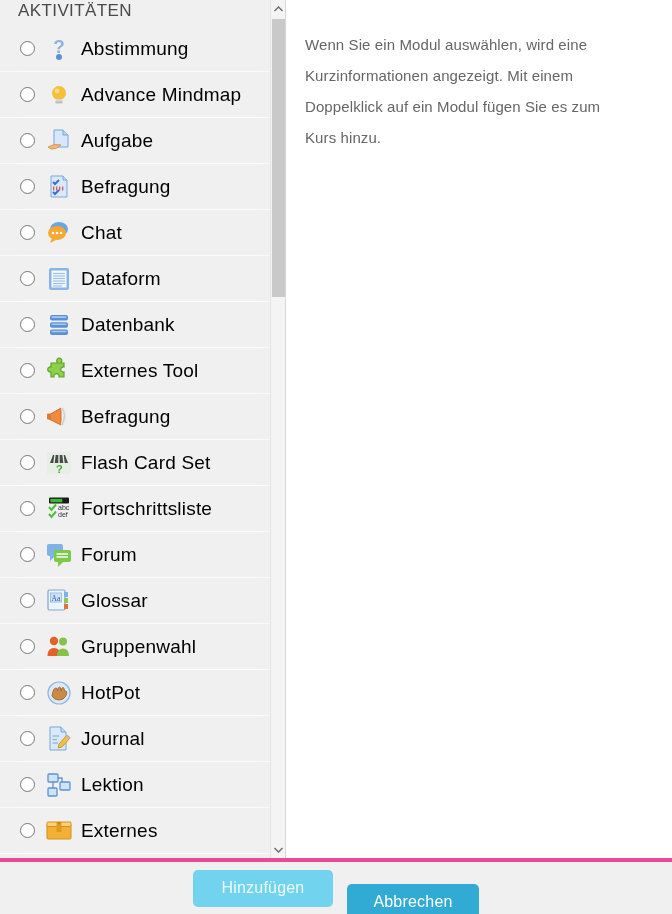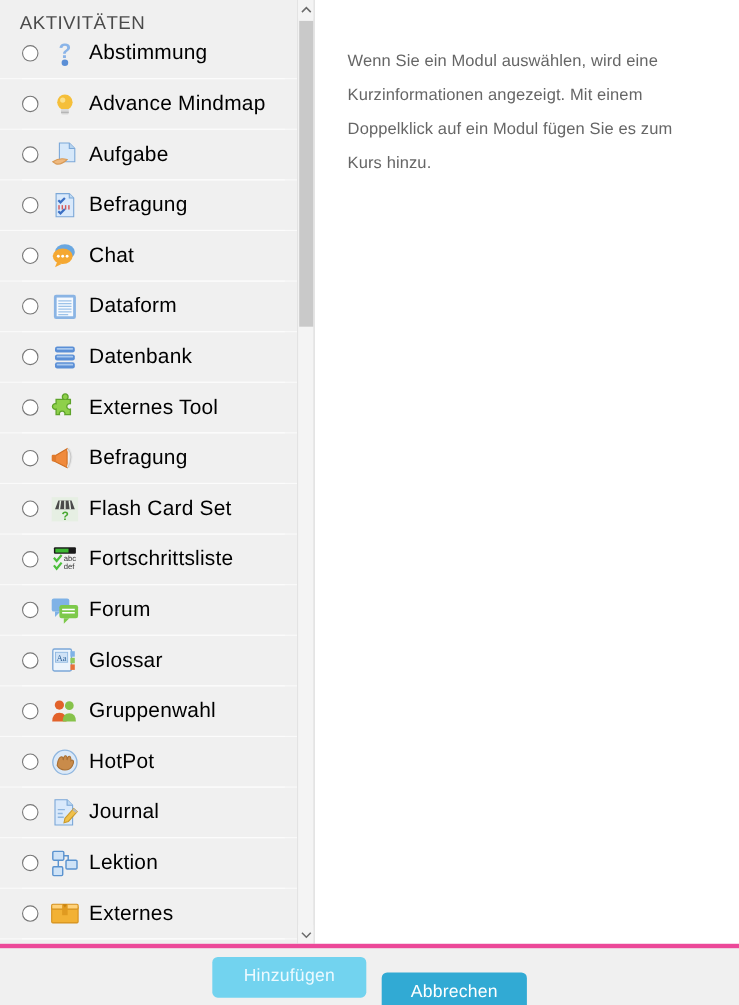--- a/index.html
+++ b/index.html
@@ -44,21 +44,21 @@
     width: 271px;
     height: 858px;
     overflow: hidden;
     background: #f0f0f0;
   }
 
   .panel-title {
     font-size: 17px;
     color: #4a4a4a;
     letter-spacing: 0.4px;
-    padding: 10px 0 0 18px;
+    padding: 0 0 0 18px;
     margin: 0;
     height: 26px;
     line-height: 22px;
     font-weight: 400;
     white-space: nowrap;
   }
 
   .item-list {
     list-style: none;
     margin: 0;
@@ -140,21 +140,21 @@
   .info-panel {
     flex: 1;
     height: 858px;
     background: #ffffff;
     padding: 28px 24px 0 18px;
   }
   .info-text {
     font-size: 15px;
     line-height: 31px;
     color: #666666;
-    margin: 12px;
+    margin: 1px;
     max-width: 330px;
     letter-spacing: 0.1px;
   }
 
   
   .footer {
     position: absolute;
     left: 0; top: 858px;
     width: 672px;
     height: 56px;

